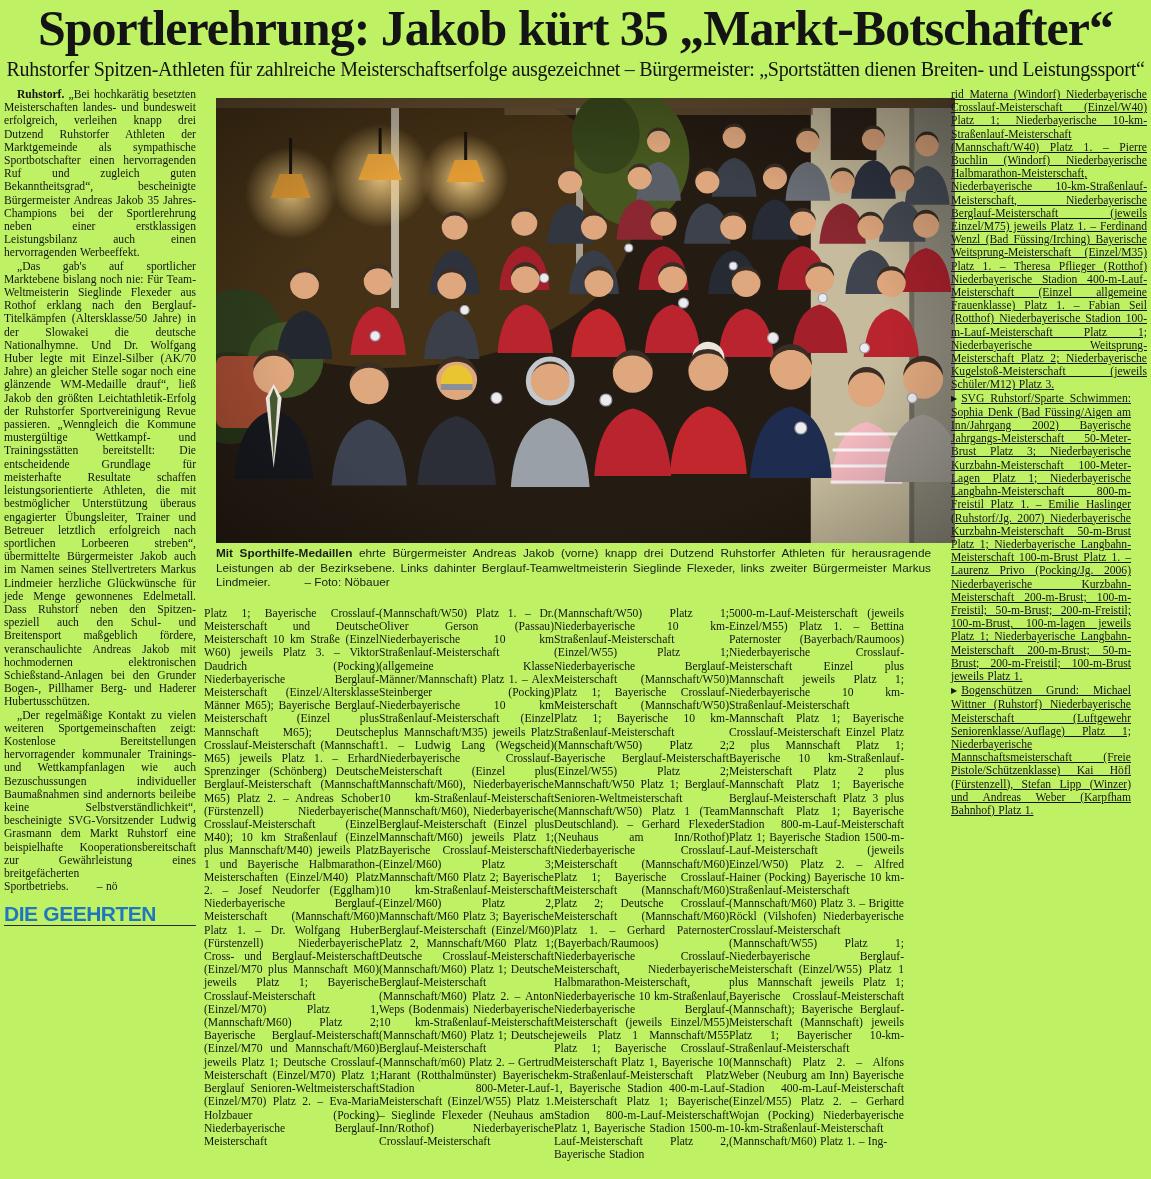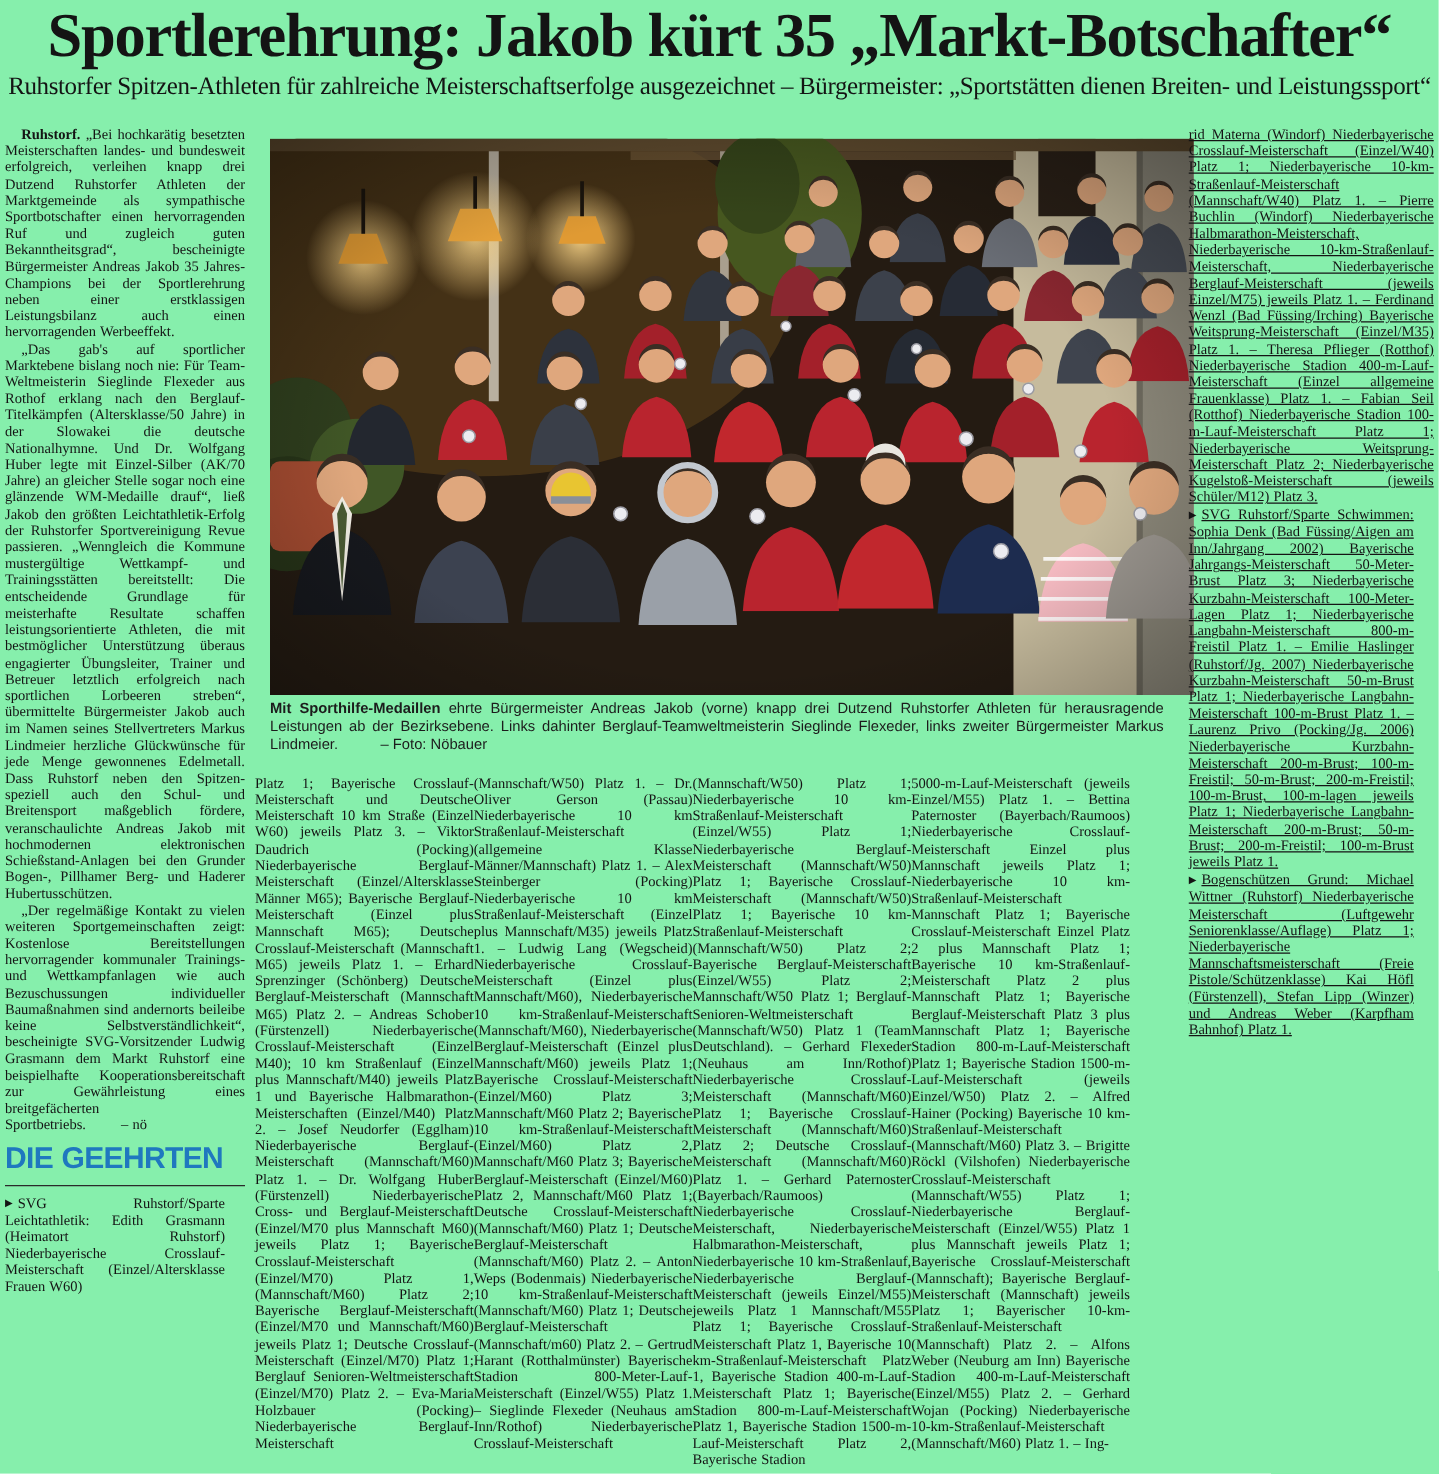--- a/index.html
+++ b/index.html
@@ -1,34 +1,34 @@
 <!DOCTYPE html>
 <html lang="de"><head>
 <meta charset="utf-8">
 <style>
   html,body{margin:0;padding:0;background:#ffffff;}
-  .page{width:1151px;height:1179px;background:#86efac;color:#141414;overflow:hidden;
+  .page{width:1151px;height:1179px;background:#bef264;color:#141414;overflow:hidden;
         font-family:"Liberation Serif",serif;}
   
   .masthead{text-align:center;padding-top:2px;}
   .headline{font-size:50px;line-height:1.04;font-weight:bold;letter-spacing:-1px;margin:0;
             font-family:"Liberation Serif",serif;}
-  .subheadline{font-size:20px;line-height:1.1;margin:4px 0 19px 0;font-weight:normal;
+  .subheadline{font-size:20px;line-height:1.1;margin:4px 0 6px 0;font-weight:normal;
                letter-spacing:-0.3px;}
   
   .grid{display:grid;grid-template-columns:192px 739px 196px;column-gap:8px;padding:0 4px;}
   .bodytext{font-size:11.6px;line-height:13.2px;text-align:justify;hyphens:auto;
             -webkit-hyphens:auto;word-spacing:0.5px;}
   .bodytext p{margin:0;text-indent:13px;}
   .bodytext p.noindent{text-indent:0;}
   .byline{padding-left:28px;white-space:nowrap;}
   
-  .honored-heading{font-family:"Liberation Sans",sans-serif;font-weight:bold;font-size:24px;
+  .honored-heading{font-family:"Liberation Sans",sans-serif;font-weight:bold;font-size:21px;
                    letter-spacing:-0.5px;color:#1f78bf;border-bottom:1.5px solid #2a2a2a;
-                   padding:0 0 14px 0;margin:14px 0 7px 0;}
+                   padding:0 0 4px 0;margin:14px 0 7px 0;}
   .entry{margin:0 16px 1px 0;text-indent:0;}
   .blt{font-size:8px;display:inline-block;transform:translateY(-1px);margin-right:4px;}
   
   figure{margin:12px;}
   .photo-frame{width:739px;height:445px;display:block;}
   figcaption{font-family:"Liberation Sans",sans-serif;font-size:11.8px;line-height:14.6px;
              color:#1c1c1c;padding:3px 0 5px 0;text-align:justify;}
   figcaption .cap-lead{font-weight:bold;}
   .credit{display:inline-block;margin-left:34px;white-space:nowrap;}
   
@@ -47,21 +47,20 @@
     <div class="subheadline">Ruhstorfer Spitzen-Athleten für zahlreiche Meisterschaftserfolge ausgezeichnet – Bürgermeister: „Sportstätten dienen Breiten- und Leistungssport“</div>
   </div>
 
   <div class="grid">
 
     <div class="col-left bodytext">
       <p><strong>Ruhstorf.</strong><span> „Bei hochkarätig besetzten Meisterschaften landes- und bundesweit erfolgreich, verleihen knapp drei Dutzend Ruhstorfer Athleten der Marktgemeinde als sympathische Sportbotschafter einen hervorragenden Ruf und zugleich guten Bekanntheitsgrad“, bescheinigte Bürgermeister Andreas Jakob 35 Jahres-Champions bei der Sportlerehrung neben einer erstklassigen Leistungsbilanz auch einen hervorragenden Werbeeffekt.</span></p>
       <p>„Das gab's auf sportlicher Marktebene bislang noch nie: Für Team-Weltmeisterin Sieglinde Flexeder aus Rothof erklang nach den Berglauf-Titelkämpfen (Altersklasse/50 Jahre) in der Slowakei die deutsche Nationalhymne. Und Dr. Wolfgang Huber legte mit Einzel-Silber (AK/70 Jahre) an gleicher Stelle sogar noch eine glänzende WM-Medaille drauf“, ließ Jakob den größten Leichtathletik-Erfolg der Ruhstorfer Sportvereinigung Revue passieren. „Wenngleich die Kommune mustergültige Wettkampf- und Trainingsstätten bereitstellt: Die entscheidende Grundlage für meisterhafte Resultate schaffen leistungsorientierte Athleten, die mit bestmöglicher Unterstützung überaus engagierter Übungsleiter, Trainer und Betreuer letztlich erfolgreich nach sportlichen Lorbeeren streben“, übermittelte Bürgermeister Jakob auch im Namen seines Stellvertreters Markus Lindmeier herzliche Glückwünsche für jede Menge gewonnenes Edelmetall. Dass Ruhstorf neben den Spitzen- speziell auch den Schul- und Breitensport maßgeblich fördere, veranschaulichte Andreas Jakob mit hochmodernen elektronischen Schießstand-Anlagen bei den Grunder Bogen-, Pillhamer Berg- und Haderer Hubertusschützen.</p>
       <p><span>„Der regelmäßige Kontakt zu vielen weiteren Sportgemeinschaften zeigt: Kostenlose Bereitstellungen hervorragender kommunaler Trainings- und Wettkampfanlagen wie auch Bezuschussungen individueller Baumaßnahmen sind andernorts beileibe keine Selbstverständlichkeit“, bescheinigte SVG-Vorsitzender Ludwig Grasmann dem Markt Ruhstorf eine beispielhafte Kooperationsbereitschaft zur Gewährleistung eines breitgefächerten Sportbetriebs.</span><span class="byline">– nö</span></p>
       <div class="honored-heading">DIE GEEHRTEN</div>
-      <div class="entry"><span class="blt">▶</span><span>SVG Ruhstorf/Sparte Leichtathletik: Edith Grasmann (Heimatort Ruhstorf) Niederbayerische Crosslauf-Meisterschaft (Einzel/Altersklasse Frauen W60)</span></div>
     </div>
 
     <div class="col-center">
       <figure>
         <svg class="photo-frame" viewBox="0 0 743 445" preserveAspectRatio="none" xmlns="http://www.w3.org/2000/svg">
           <defs>
             <symbol id="prs" viewBox="0 0 60 92">
               <path d="M3 92 Q6 50 30 45 Q54 50 57 92 Z" fill="currentColor"></path>
               <circle cx="30" cy="20" r="14" fill="#dfa77d"></circle>
               <path d="M16 18 a14 14 0 0 1 28 0 q-4 -10 -14 -10 q-10 0 -14 10 Z" fill="#3a2e24"></path>

